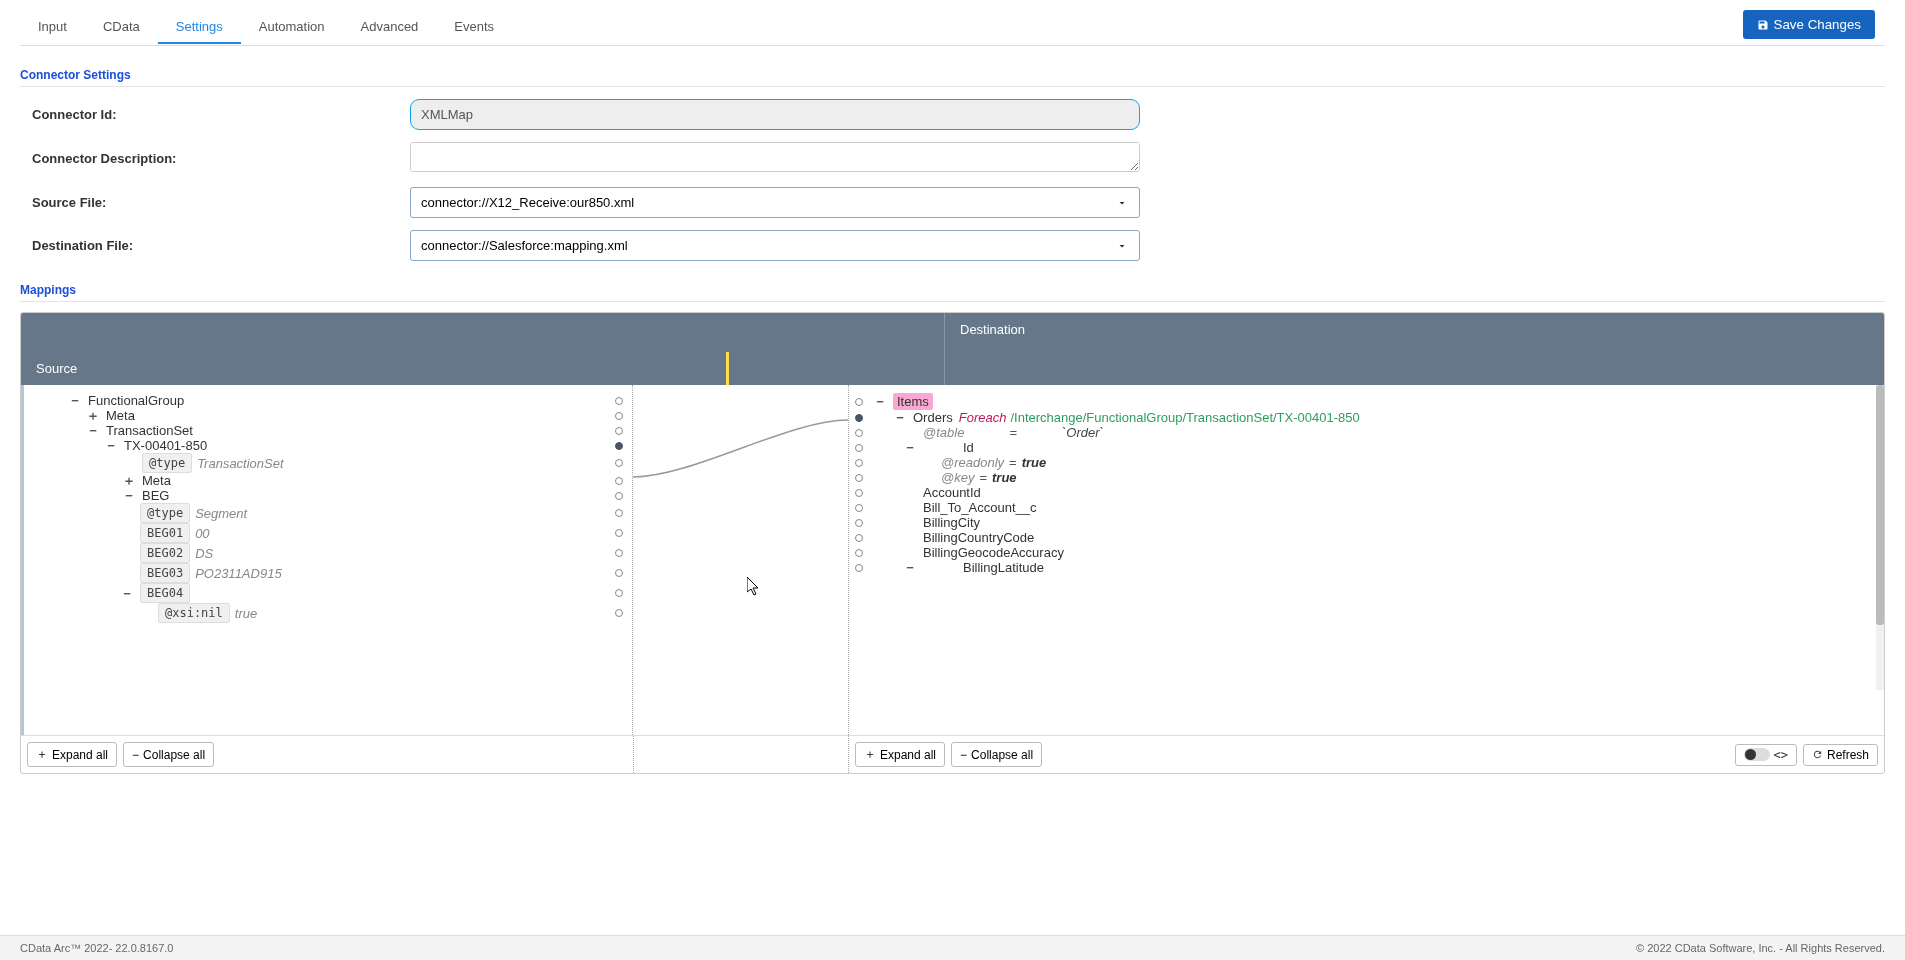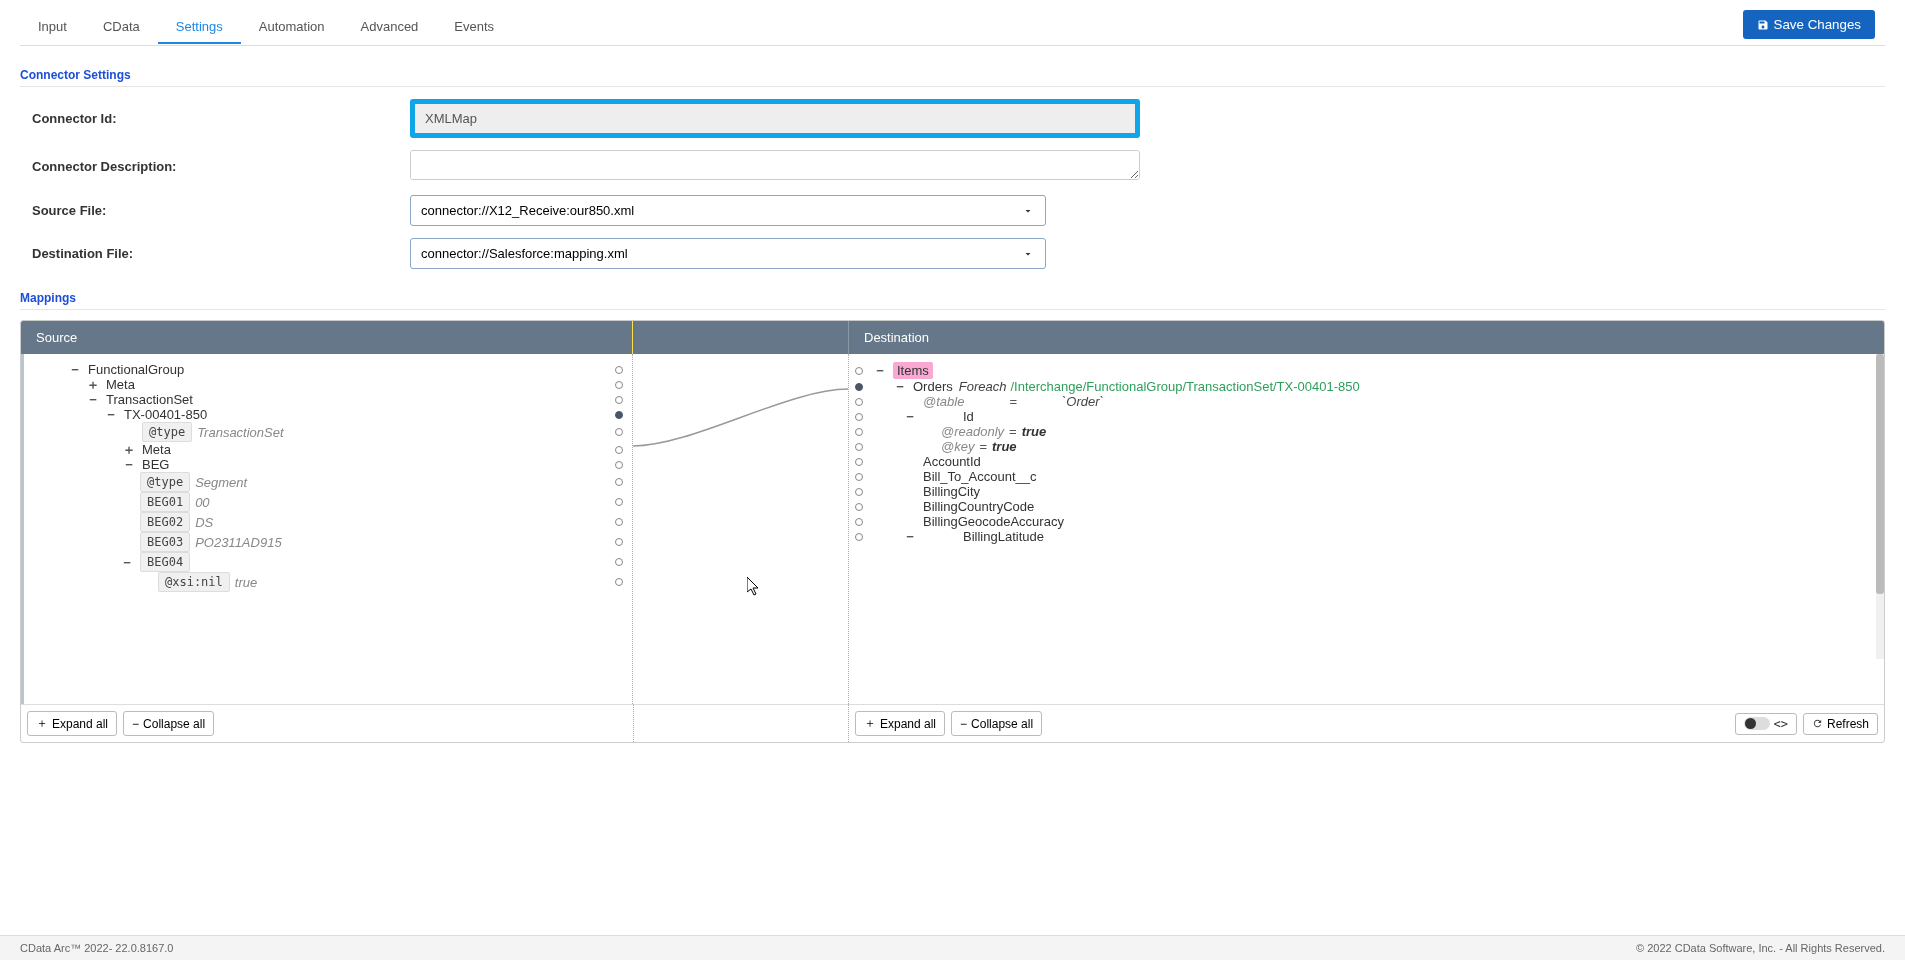--- a/index.html
+++ b/index.html
@@ -66,22 +66,22 @@
       color: #333;
       padding-left: 12px;
     }
     .form-input-wrap {
       width: 730px;
       position: relative;
     }
     .form-input {
       width: 100%;
       padding: 7px 10px;
-      border: 5px solid #0ea5e9;
-      border-radius: 3px;
+      border: 1px solid #0ea5e9;
+      border-radius: 9px;
       font-size: 13px;
     }
     .form-input.readonly {
       background: #eee;
       color: #555;
     }
     .form-textarea {
       width: 100%;
       padding: 7px 10px;
       border: 1px solid #ccc;
@@ -92,21 +92,21 @@
     .form-select {
       width: 100%;
       padding: 7px 10px;
       border: 1px solid #8ca6c7;
       border-radius: 3px;
       font-size: 13px;
       background: #fff;
     }
     .select-wrap {
       position: relative;
-      width: 636px;
+      width: 730px;
     }
     .chevron {
       position: absolute;
       right: 12px;
       top: 50%;
       transform: translateY(-50%);
       pointer-events: none;
     }
     .mappings-container {
       border: 1px solid #ccc;
@@ -116,22 +116,23 @@
     .mappings-header {
       display: flex;
       background: #667789;
       color: #fff;
     }
     .mappings-header-cell {
       padding: 9px 15px;
       font-size: 13px;
     }
     .src-col {
-      width: 612px;
-      border-right: 1px solid #fde047;
+      width: 708px;
+      border-right: 3px solid #fde047;
+      margin-top: 39px;
     }
     .mid-col {
       width: 216px;
       border-right: 1px solid #8a97a5;
     }
     .dest-col {
       flex: 1;
     }
     .mappings-body {
       display: flex;
@@ -229,21 +230,21 @@
       display: flex;
       align-items: center;
     }
     .dest-highlight {
       background: #f9a8d4;
       padding: 1px 4px;
       border-radius: 2px;
     }
     .foreach-txt {
       font-style: italic;
-      color: #404040;
+      color: #be185d;
       margin-left: 6px;
     }
     .path-txt {
       color: #2e9e5b;
       margin-left: 4px;
     }
     .eq {
       margin: 0 5px;
       color: #555;
     }

